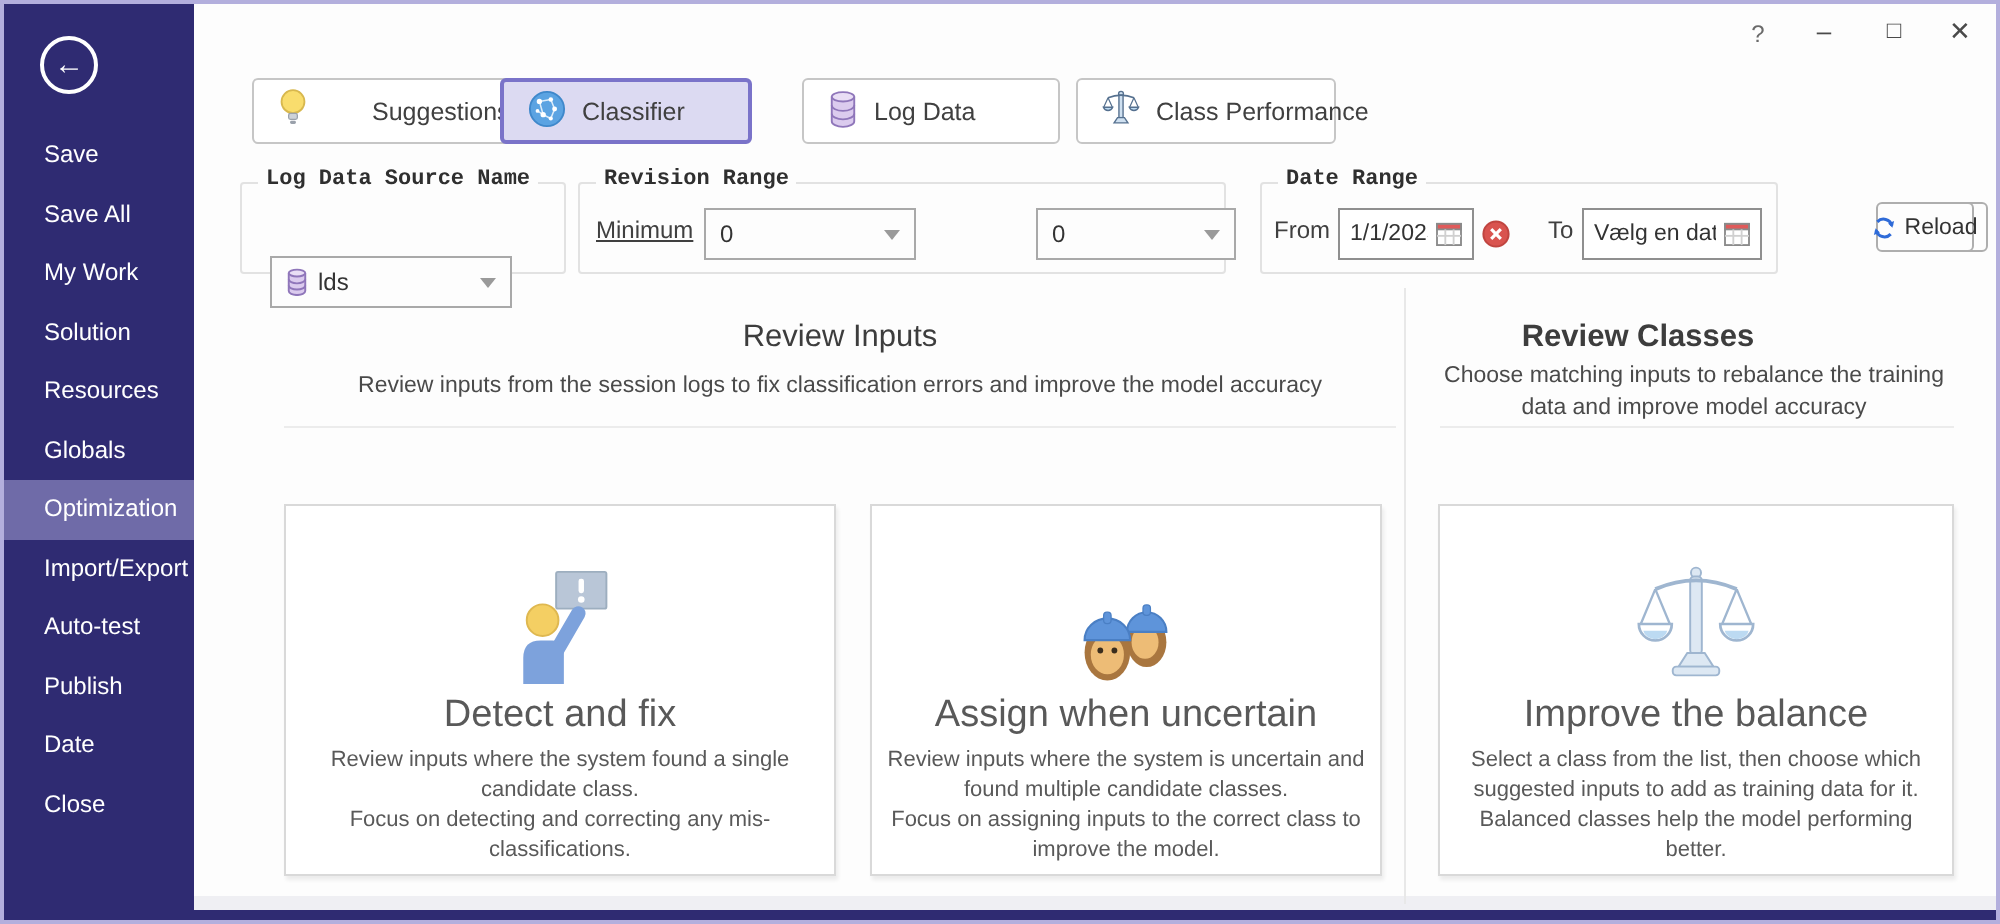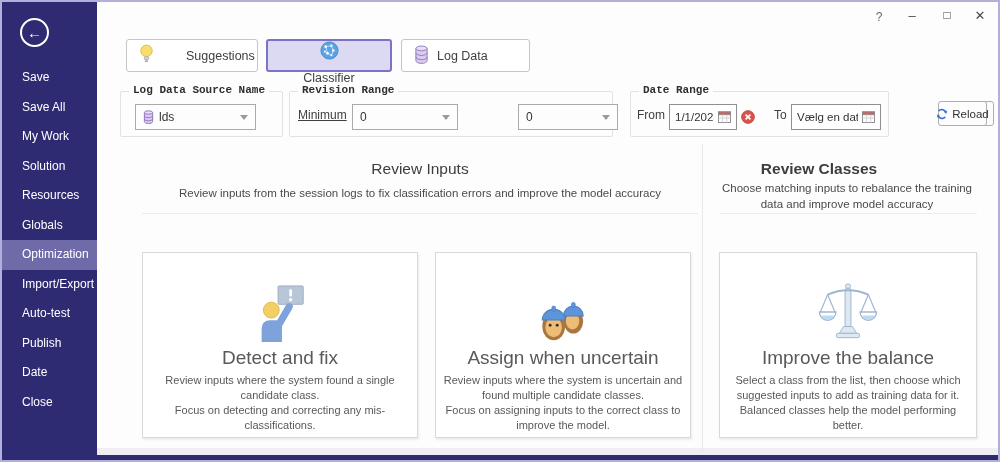--- a/index.html
+++ b/index.html
@@ -29,21 +29,21 @@
   .wc-min  { left:899px; }
   .wc-max  { left:934px; font-size:12px; }
   .wc-close{ left:967px; }
 
   
   .tab { position:absolute; top:37px; height:33px; display:flex; align-items:center; gap:8px;
          padding:0 12px; background:#ffffff; border:1px solid #c6c6c6; border-radius:3px;
          font-size:12.5px; color:#404040; cursor:pointer; white-space:nowrap; }
   .tab.selected { background:#dcdaf2; border:2px solid #7a73c9; }
   .tab-suggestions { left:124px; width:132px;gap:32px; }
-  .tab-classifier  { left:264px; width:126px;flex-direction:column; }
+  .tab-classifier  { left:248px; width:126px; }
   .tab-logdata     { left:399px; width:129px; }
   .tab-classperf   { left:536px; width:130px; }
 
   
   .group { position:absolute; top:89px; height:46px; border:1px solid #e2e2e2; border-radius:2px; }
   .group-label { position:absolute; top:-8px; left:8px; background:#fdfdfd; padding:0 4px;
                  font-size:11px; font-weight:bold; color:#2f2f2f; white-space:nowrap;font-family:Liberation Mono, monospace; }
   .grp-source   { left:118px; width:163px; }
   .grp-revision { left:287px; width:324px; }
   .grp-date     { left:628px; width:259px; }
@@ -167,24 +167,39 @@
       <svg width="15" height="19" viewBox="0 0 16 20">
         <path d="M2,3.5 v13 c0,1.7 2.7,3 6,3 s6,-1.3 6,-3 v-13" fill="#dbcbee" stroke="#8f76ba"></path>
         <ellipse cx="8" cy="3.5" rx="6" ry="2.5" fill="#e9def5" stroke="#8f76ba"></ellipse>
         <path d="M2,8 c0,1.7 2.7,3 6,3 s6,-1.3 6,-3" fill="none" stroke="#8f76ba"></path>
         <path d="M2,12.5 c0,1.7 2.7,3 6,3 s6,-1.3 6,-3" fill="none" stroke="#8f76ba"></path>
       </svg>
     </span>
     <span>Log Data</span>
   </div>
 
+  <div class="tab tab-classperf">
+    <span>
+      <svg width="19" height="19" viewBox="0 0 22 22">
+        <circle cx="11" cy="2.2" r="1.4" fill="#cfe0f0" stroke="#55708f" stroke-width="0.8"></circle>
+        <rect x="9.8" y="3" width="2.4" height="13" fill="#cfe0f0" stroke="#55708f" stroke-width="0.8"></rect>
+        <path d="M7,19 h8 l-2,-3 h-4 z" fill="#cfe0f0" stroke="#55708f" stroke-width="0.8"></path>
+        <path d="M3.5,4.5 Q11,1.5 18.5,4.5" fill="none" stroke="#55708f" stroke-width="1"></path>
+        <path d="M3.5,4.5 L1,10 M3.5,4.5 L6,10" stroke="#55708f" stroke-width="0.7"></path>
+        <path d="M0.8,10 a2.9,2.9 0 0 0 5.4,0 z" fill="#bcdaf2" stroke="#55708f" stroke-width="0.8"></path>
+        <path d="M18.5,4.5 L16,10 M18.5,4.5 L21,10" stroke="#55708f" stroke-width="0.7"></path>
+        <path d="M15.8,10 a2.9,2.9 0 0 0 5.4,0 z" fill="#bcdaf2" stroke="#55708f" stroke-width="0.8"></path>
+      </svg>
+    </span>
+    <span>Class Performance</span>
+  </div>
 
   <div class="group grp-source">
     <span class="group-label">Log Data Source Name</span>
-    <div class="combo" style="left:14px; width:121px;">
+    <div class="combo" style="left:14px; width:121px;margin-top:24px;">
       <span style="margin-right:5px; display:flex;">
         <svg width="11" height="14" viewBox="0 0 16 20">
           <path d="M2,3.5 v13 c0,1.7 2.7,3 6,3 s6,-1.3 6,-3 v-13" fill="#dbcbee" stroke="#8f76ba" stroke-width="1.4"></path>
           <ellipse cx="8" cy="3.5" rx="6" ry="2.5" fill="#e9def5" stroke="#8f76ba" stroke-width="1.4"></ellipse>
           <path d="M2,8 c0,1.7 2.7,3 6,3 s6,-1.3 6,-3" fill="none" stroke="#8f76ba" stroke-width="1.4"></path>
           <path d="M2,12.5 c0,1.7 2.7,3 6,3 s6,-1.3 6,-3" fill="none" stroke="#8f76ba" stroke-width="1.4"></path>
         </svg>
       </span>
       <span>lds</span>
       <span class="caret"></span>

